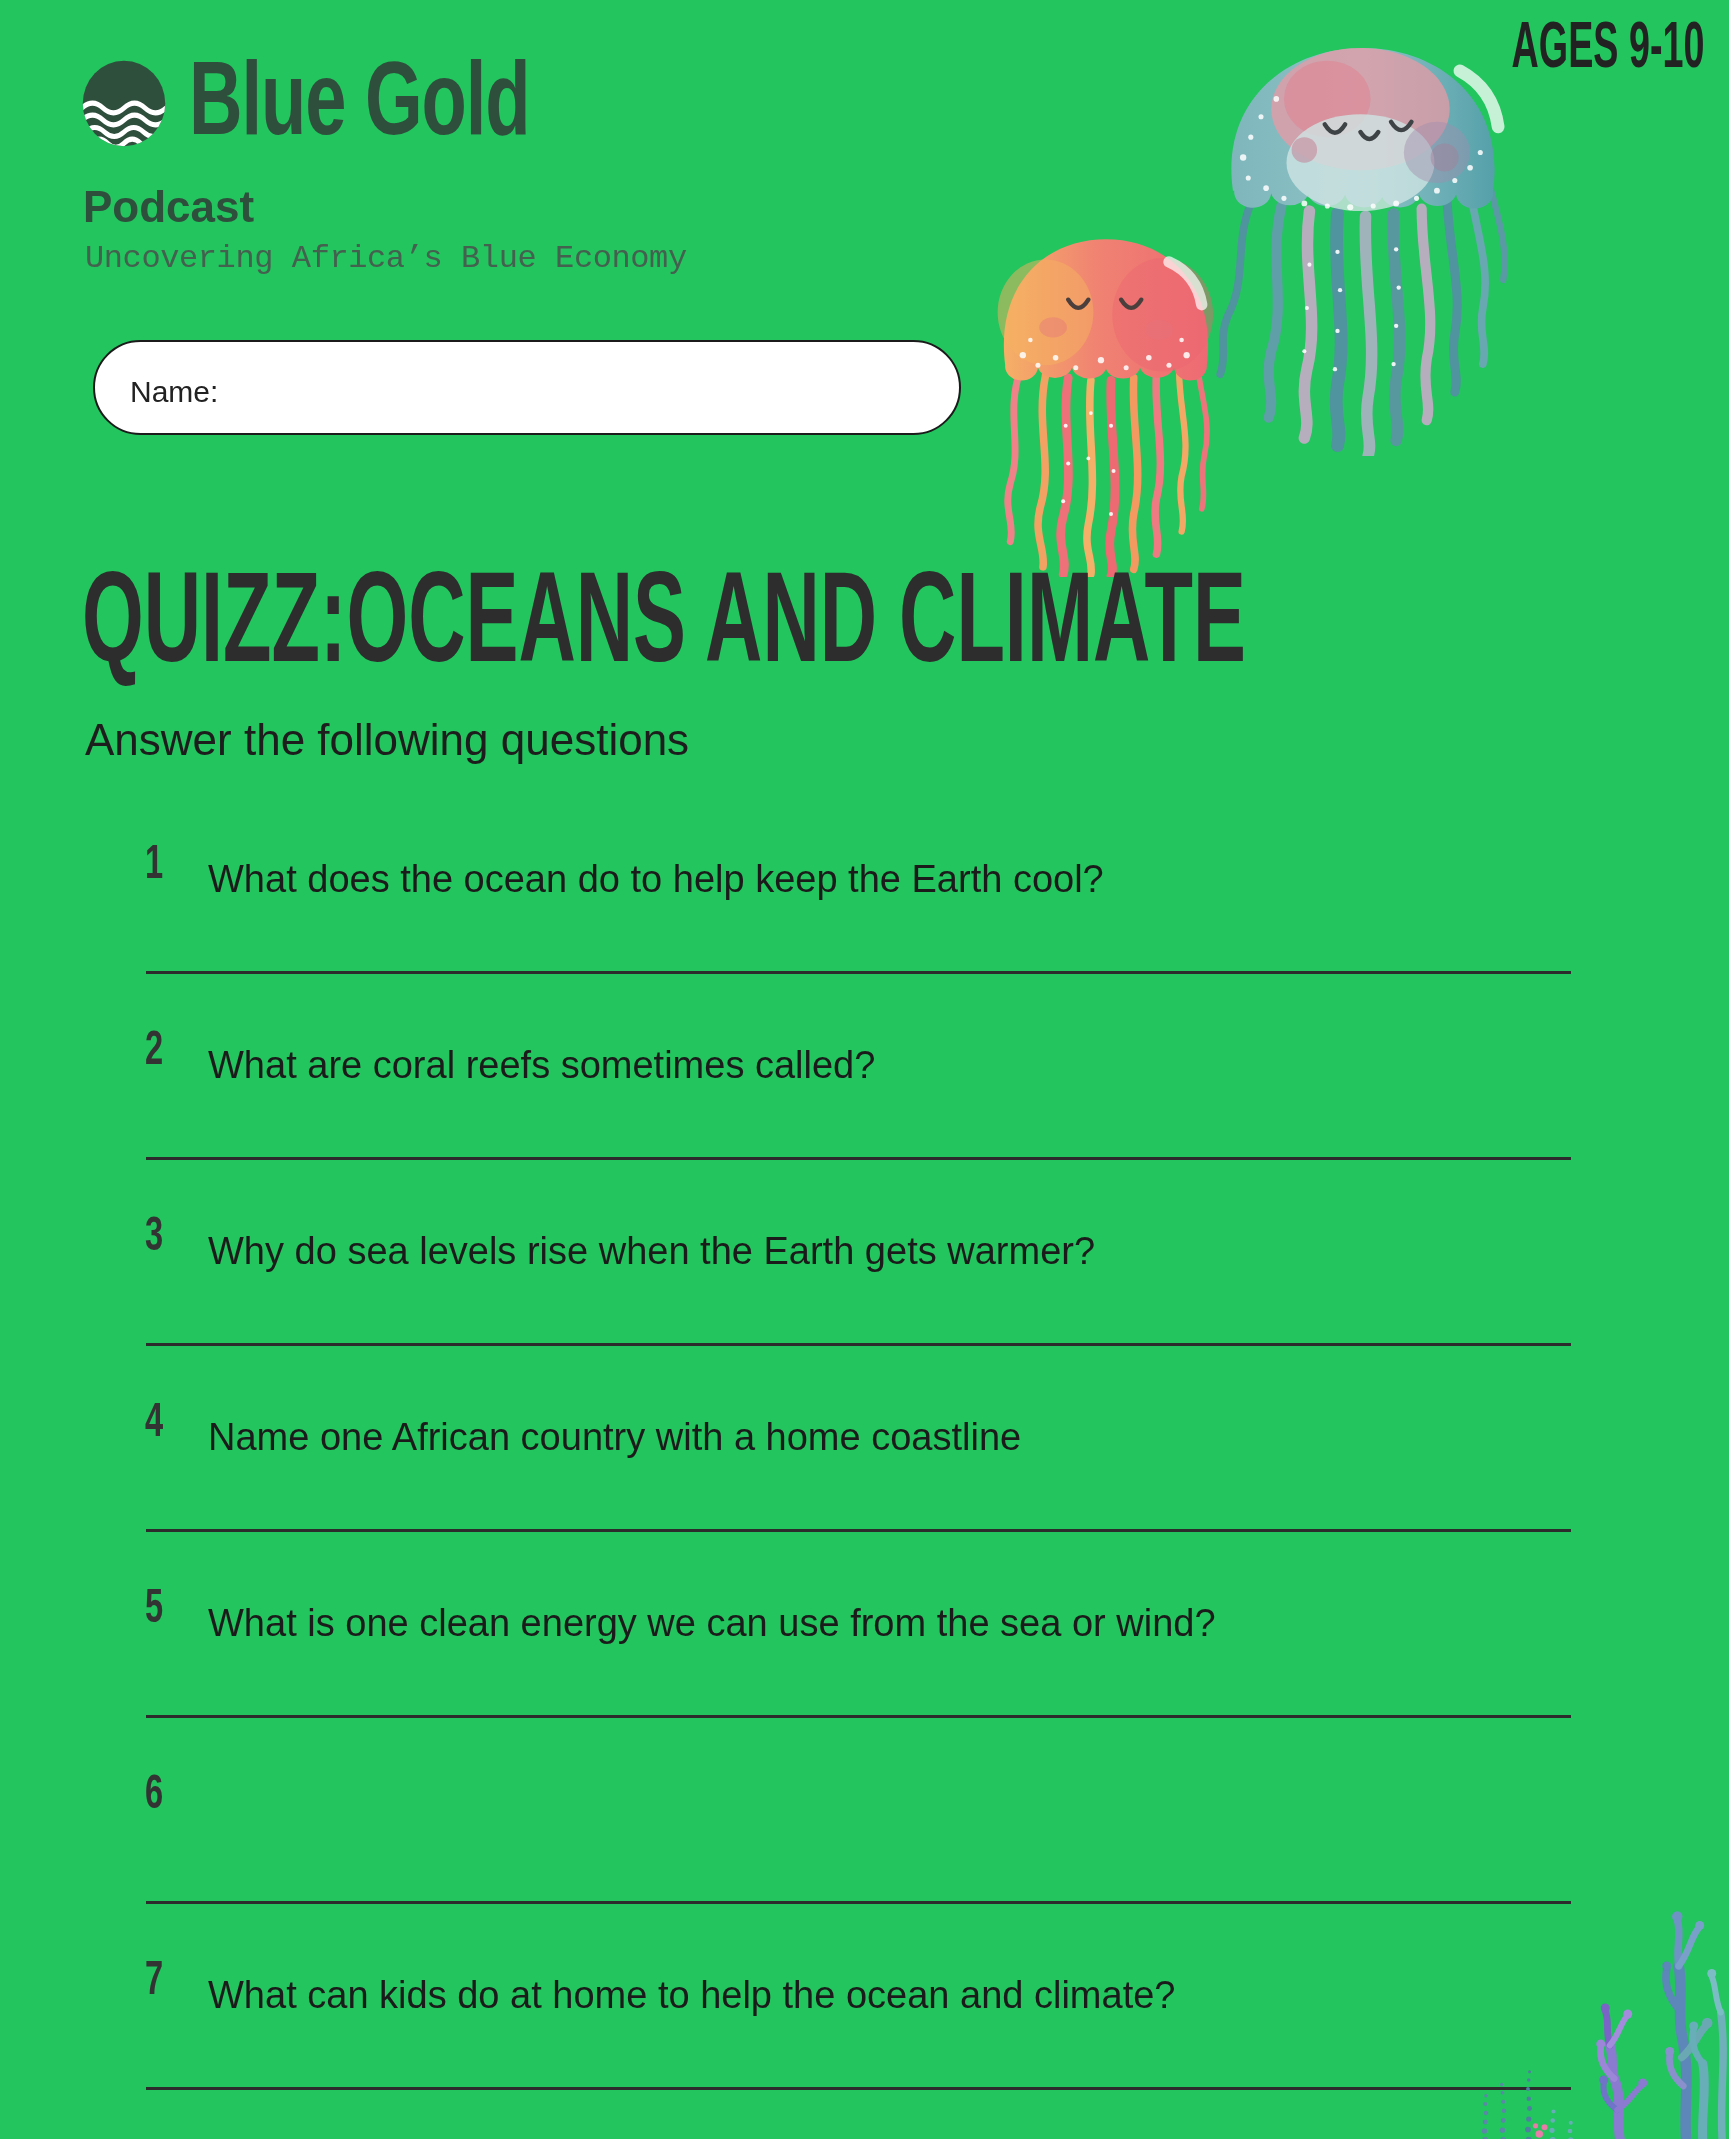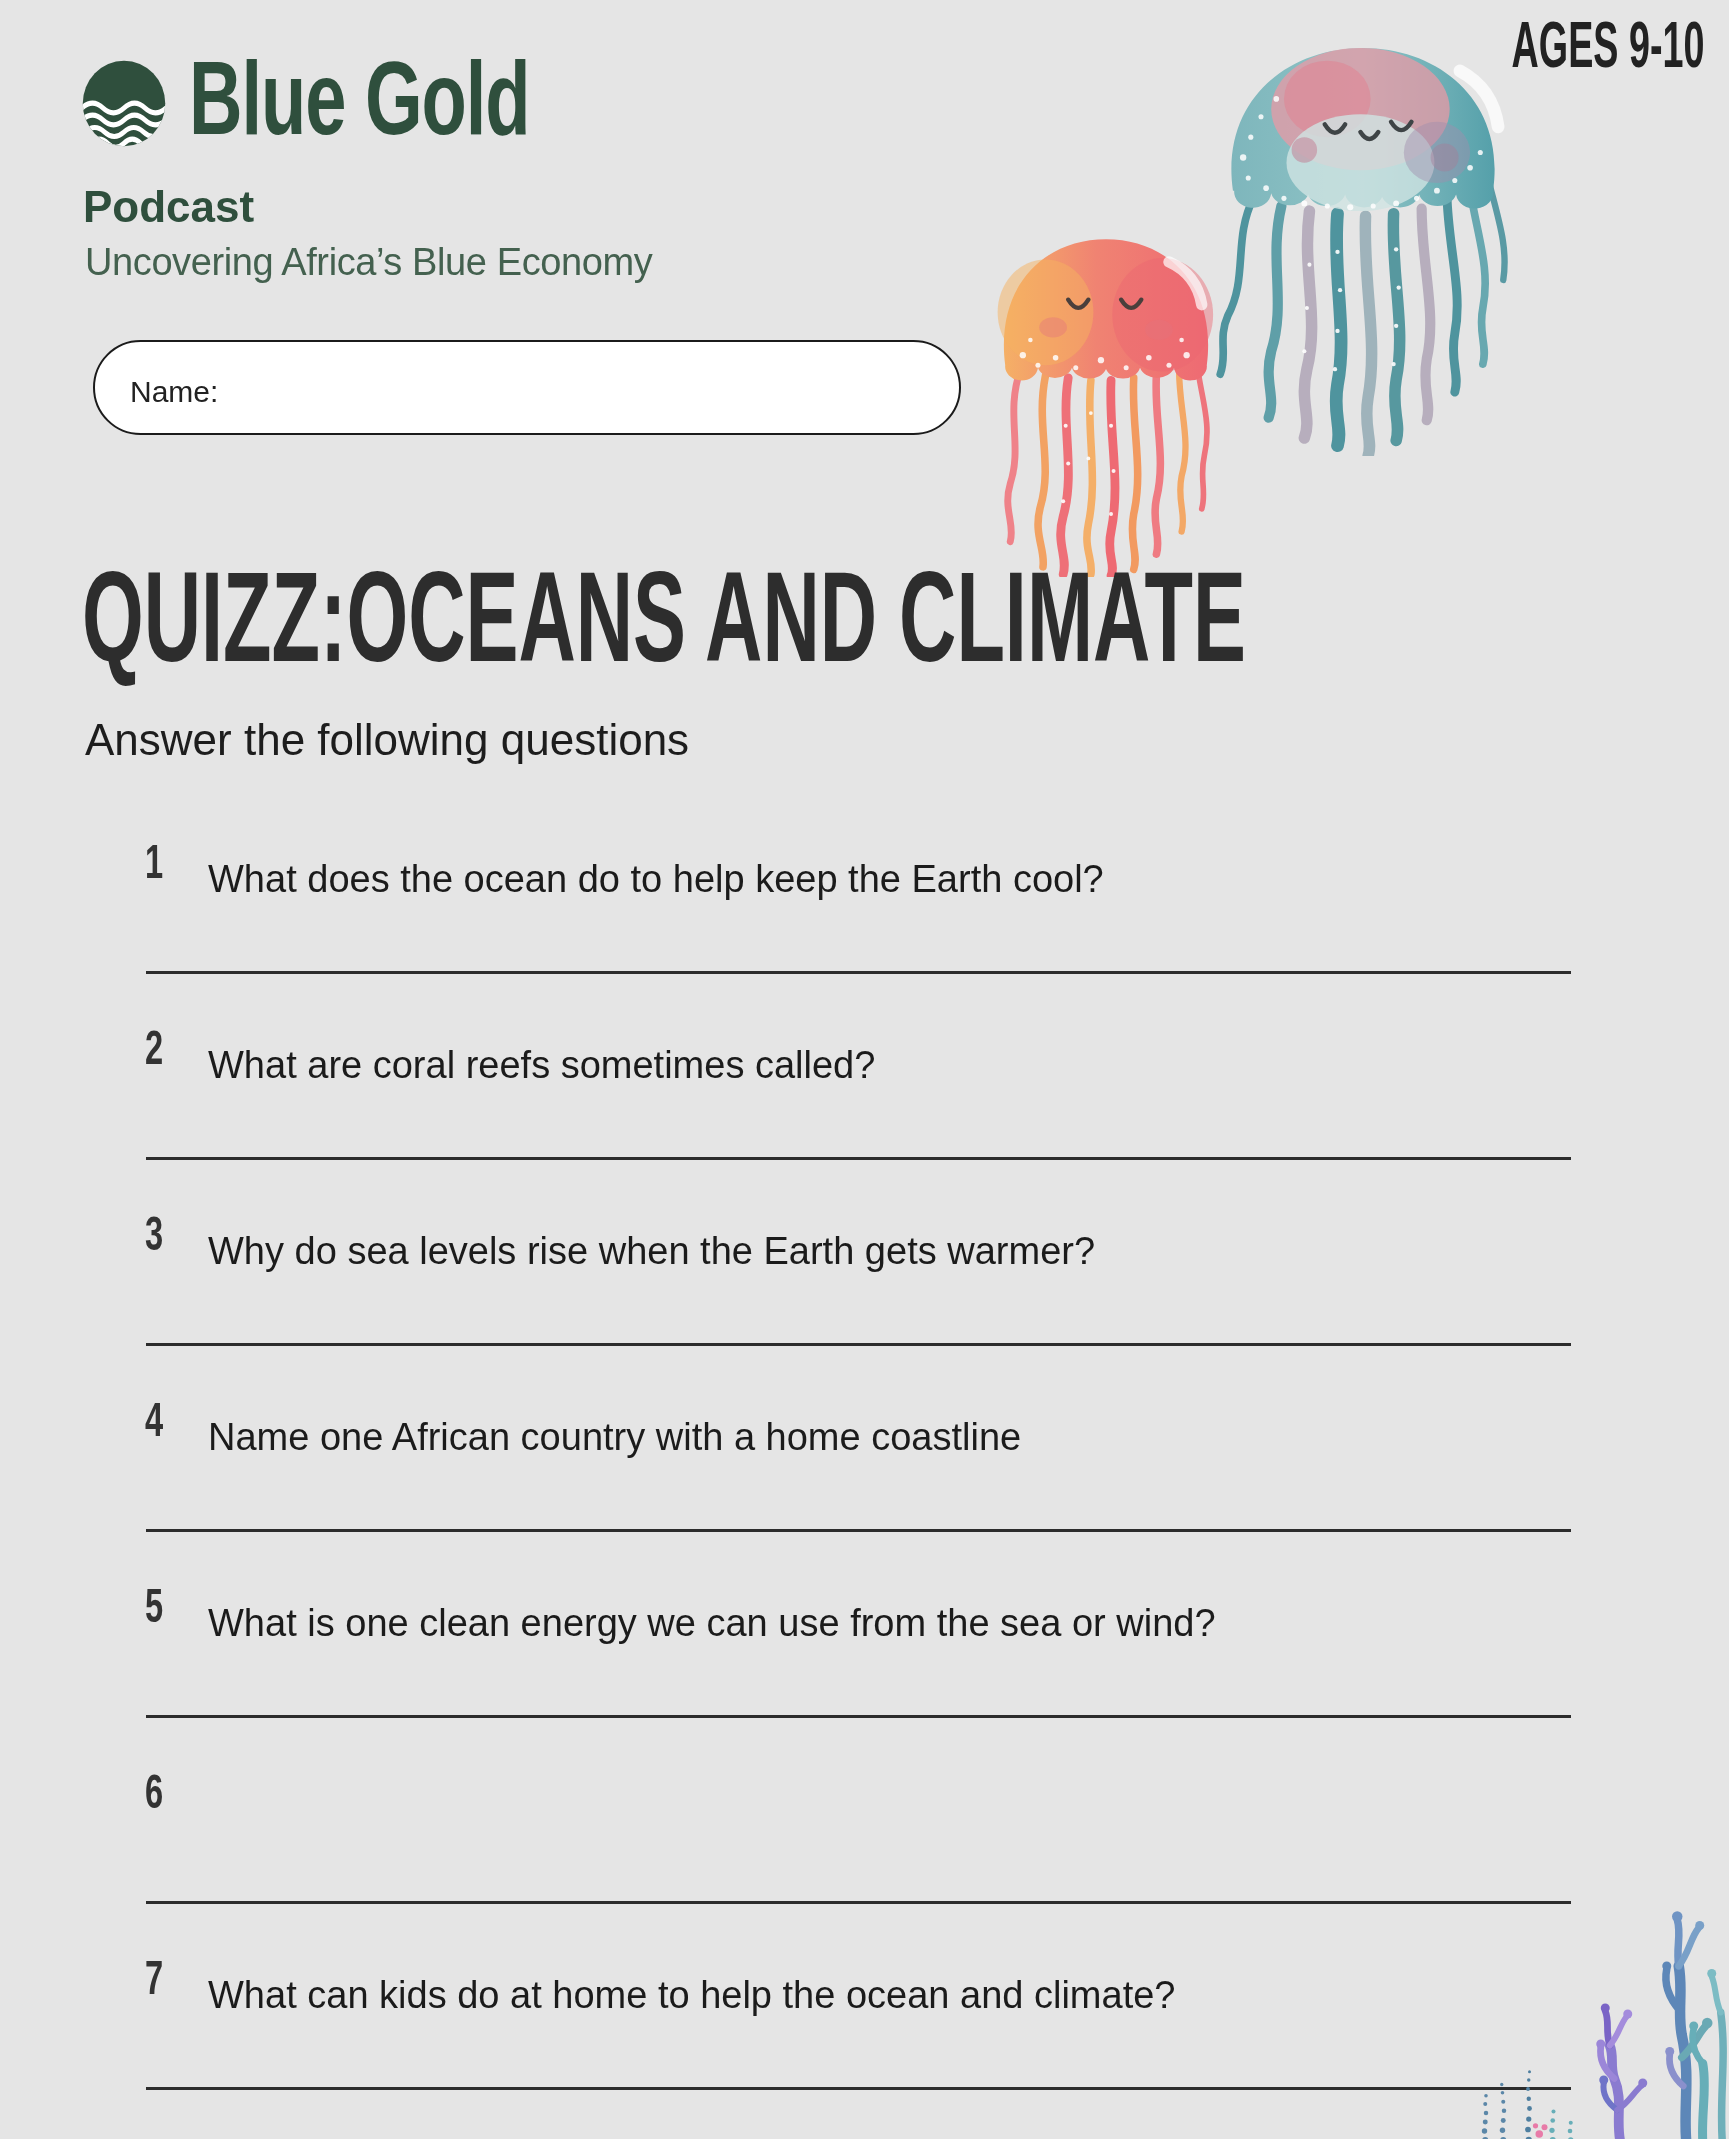--- a/index.html
+++ b/index.html
@@ -1,25 +1,25 @@
 <!DOCTYPE html>
 <html style="font-size:12px"><head>
 <meta charset="utf-8">
 <style>
   html,body{margin:0;padding:0;background:#ffffff;}
-  .page{position:relative;width:1730px;height:2140px;background:#e5e5e5;overflow:hidden;
+  .page{position:relative;width:1730px;height:2140px;background:#22c55e;overflow:hidden;
         font-family:"Liberation Sans", sans-serif;color:#1d1d1d;}
   .abs{position:absolute;}
   .cond{display:inline-block;white-space:nowrap;transform-origin:left top;}
   
   .logo-mark{left:82px;top:60px;width:84px;height:87px;}
   .brand{left:189px;top:47px;font-size:103px;font-weight:bold;color:#2f4f3d;
          letter-spacing:-1.5px;line-height:1;transform:scaleX(0.72);}
   .program{left:83px;top:185px;font-size:44px;font-weight:bold;color:#2f4f3d;line-height:1;}
-  .tagline{left:85px;top:243px;font-size:38px;color:#44614f;letter-spacing:-0.4px;line-height:1;}
+  .tagline{left:85px;top:243px;font-size:32px;color:#44614f;letter-spacing:-0.4px;line-height:1;font-family:Liberation Mono, monospace;}
   .ages{right:25.5px;top:12px;font-size:65px;font-weight:bold;color:#222222;line-height:1;
         transform:scaleX(0.58);transform-origin:right top;white-space:nowrap;}
   
   .name-box{left:93px;top:340px;width:868px;height:95px;border:2.3px solid #1b1b1b;
             border-radius:54px;background:#ffffff;box-sizing:border-box;}
   .name-label{left:35px;top:35px;font-size:30px;color:#222222;line-height:1;}
   
   .quiz-title{left:82px;top:553px;font-size:128px;font-weight:bold;color:#2d2d2d;
               line-height:1;transform:scaleX(0.62);letter-spacing:0px;}
   .quiz-subtitle{left:85px;top:718px;font-size:44px;color:#1d1d1d;line-height:1;}

